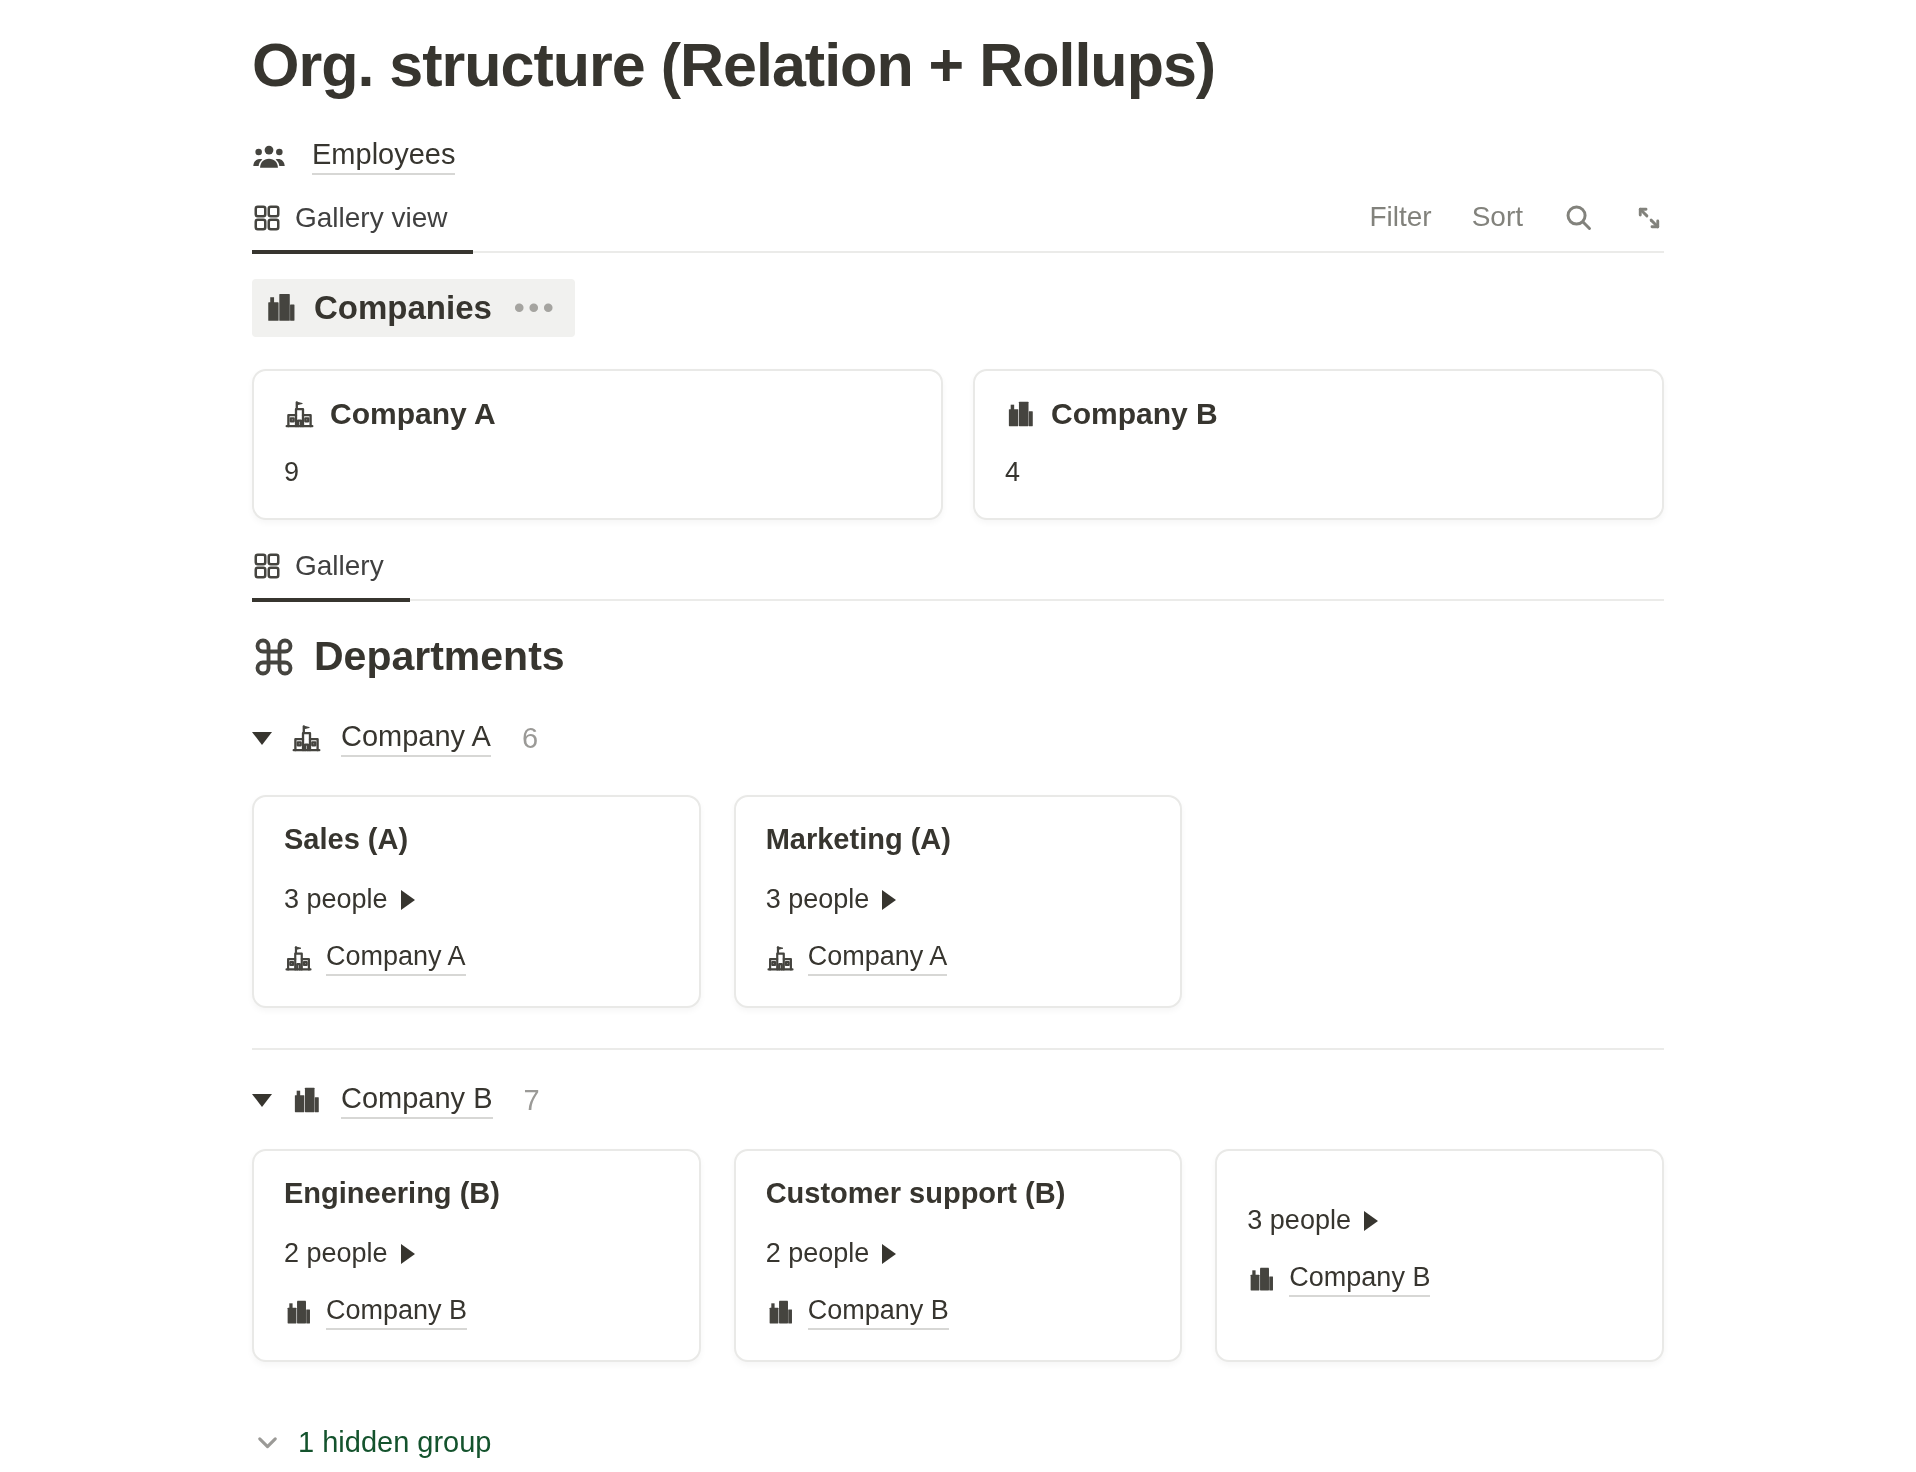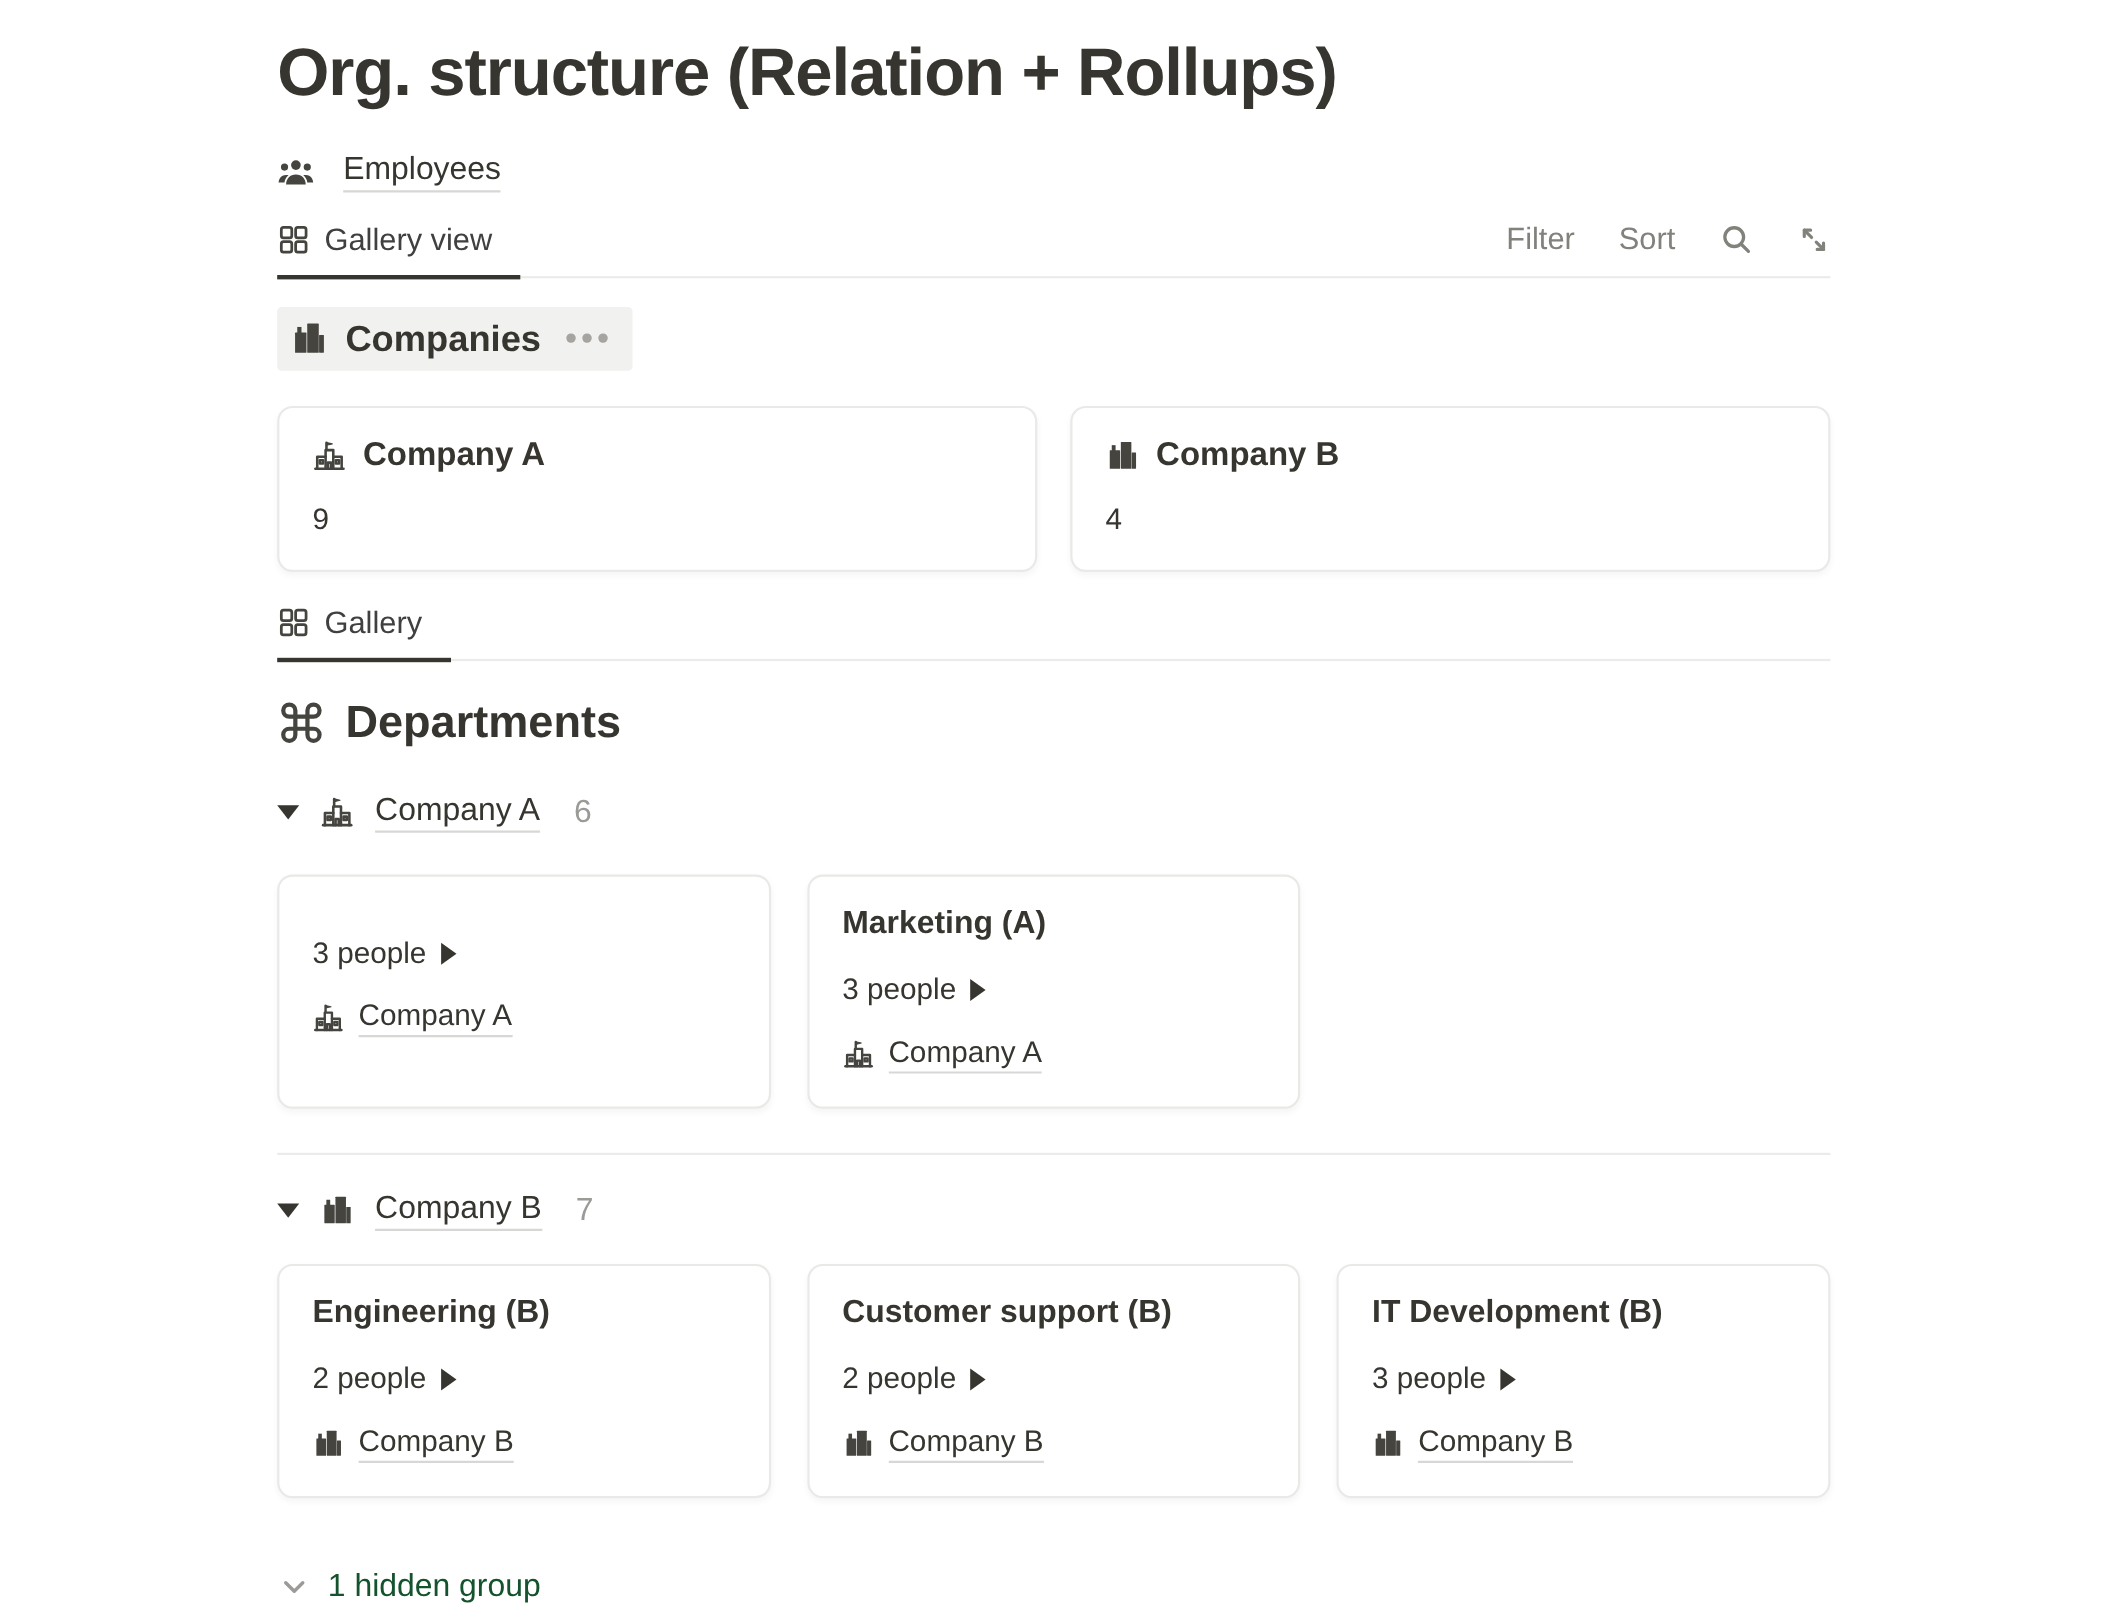--- a/index.html
+++ b/index.html
@@ -194,20 +194,21 @@
     <span class="tri-down"></span>
     <svg width="31" height="31" viewBox="0 0 24 24">
         <use href="#i-school"></use>
       </svg>
     <span class="link-u">Company A</span>
     <span class="group-count">6</span>
   </div>
 
   <div class="grid-3 rowa">
     <div class="card">
+      <div class="dept-title">Sales (A)</div>
       <div class="people-row">
         <span>3 people</span>
         <span class="tri-right"></span>
       </div>
       <div class="company-row">
         <svg width="29" height="29" viewBox="0 0 24 24">
             <use href="#i-school"></use>
           </svg>
         <span class="link-u">Company A</span>
       </div>
@@ -260,21 +261,20 @@
         <span class="tri-right"></span>
       </div>
       <div class="company-row">
         <svg width="29" height="29" viewBox="0 0 24 24">
             <use href="#i-office"></use>
           </svg>
         <span class="link-u">Company B</span>
       </div>
     </div>
     <div class="card">
-      <div class="dept-title">IT Development (B)</div>
       <div class="people-row">
         <span>3 people</span>
         <span class="tri-right"></span>
       </div>
       <div class="company-row">
         <svg width="29" height="29" viewBox="0 0 24 24">
             <use href="#i-office"></use>
           </svg>
         <span class="link-u">Company B</span>
       </div>

